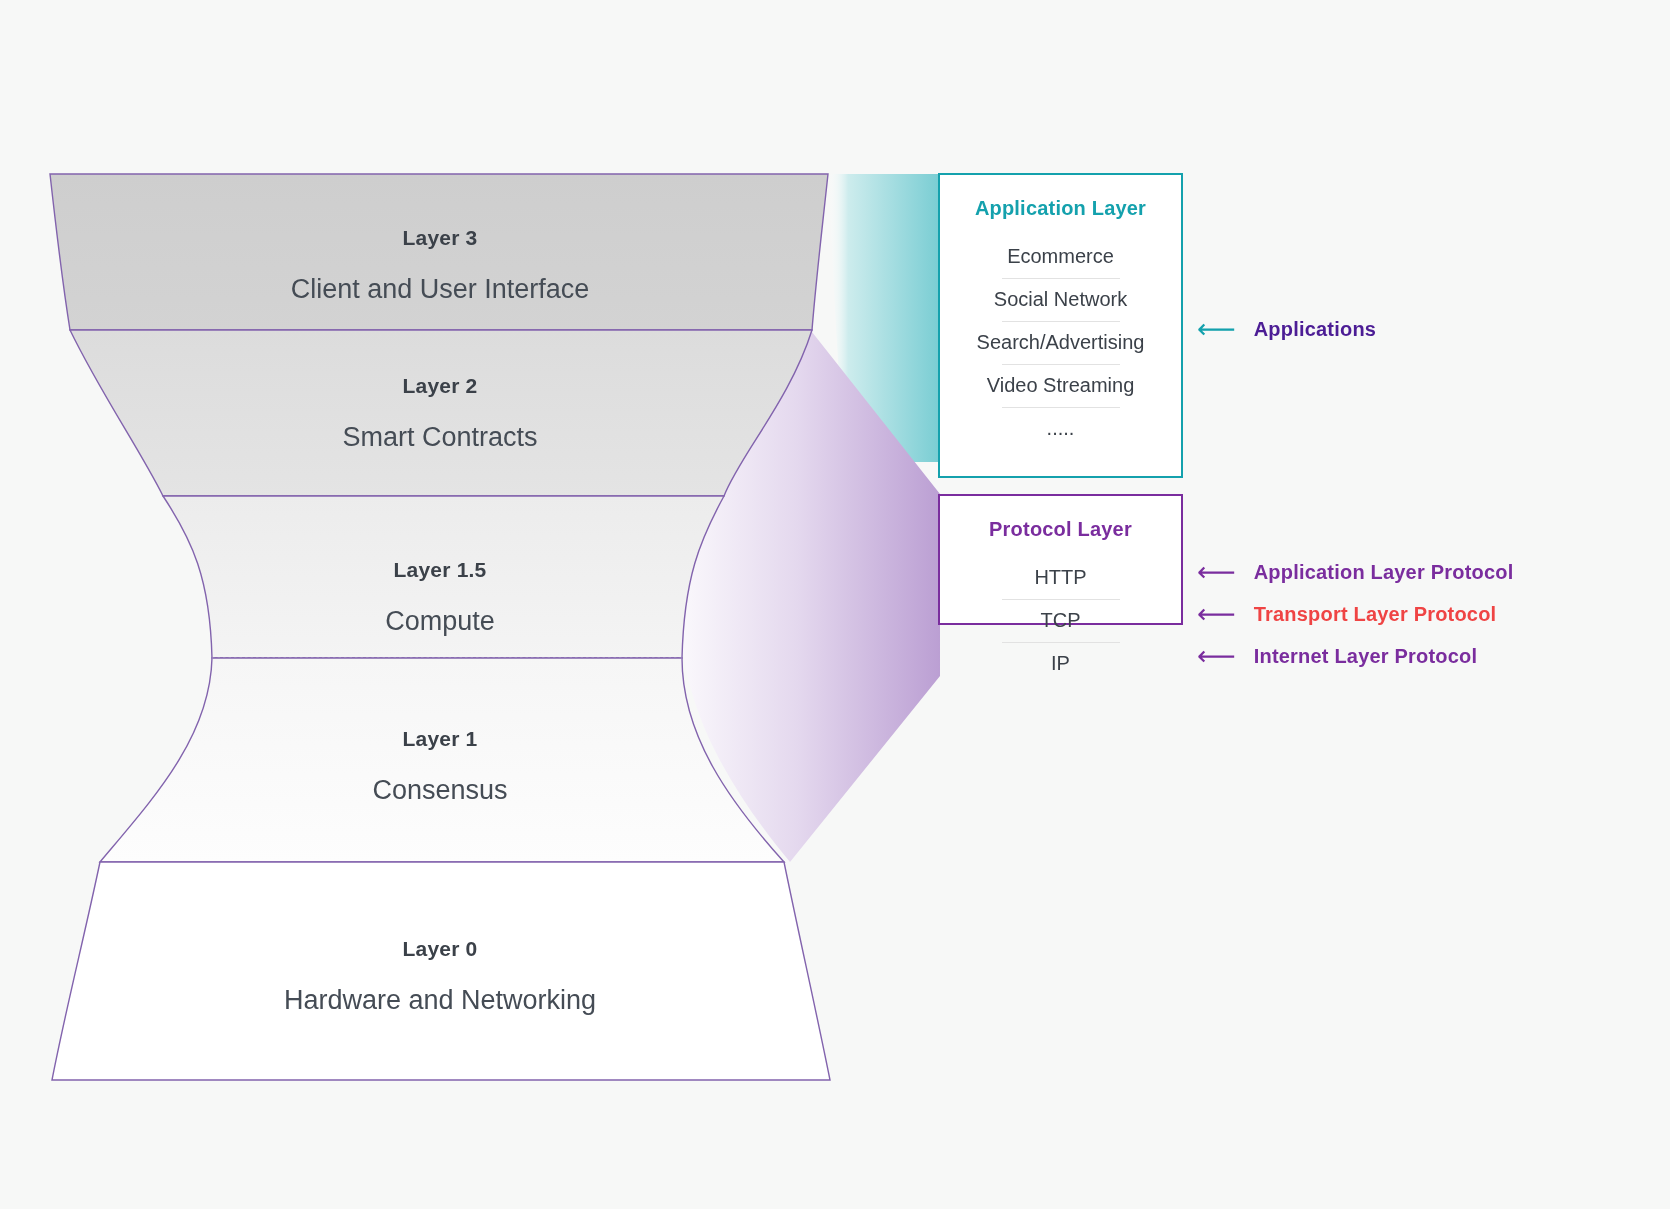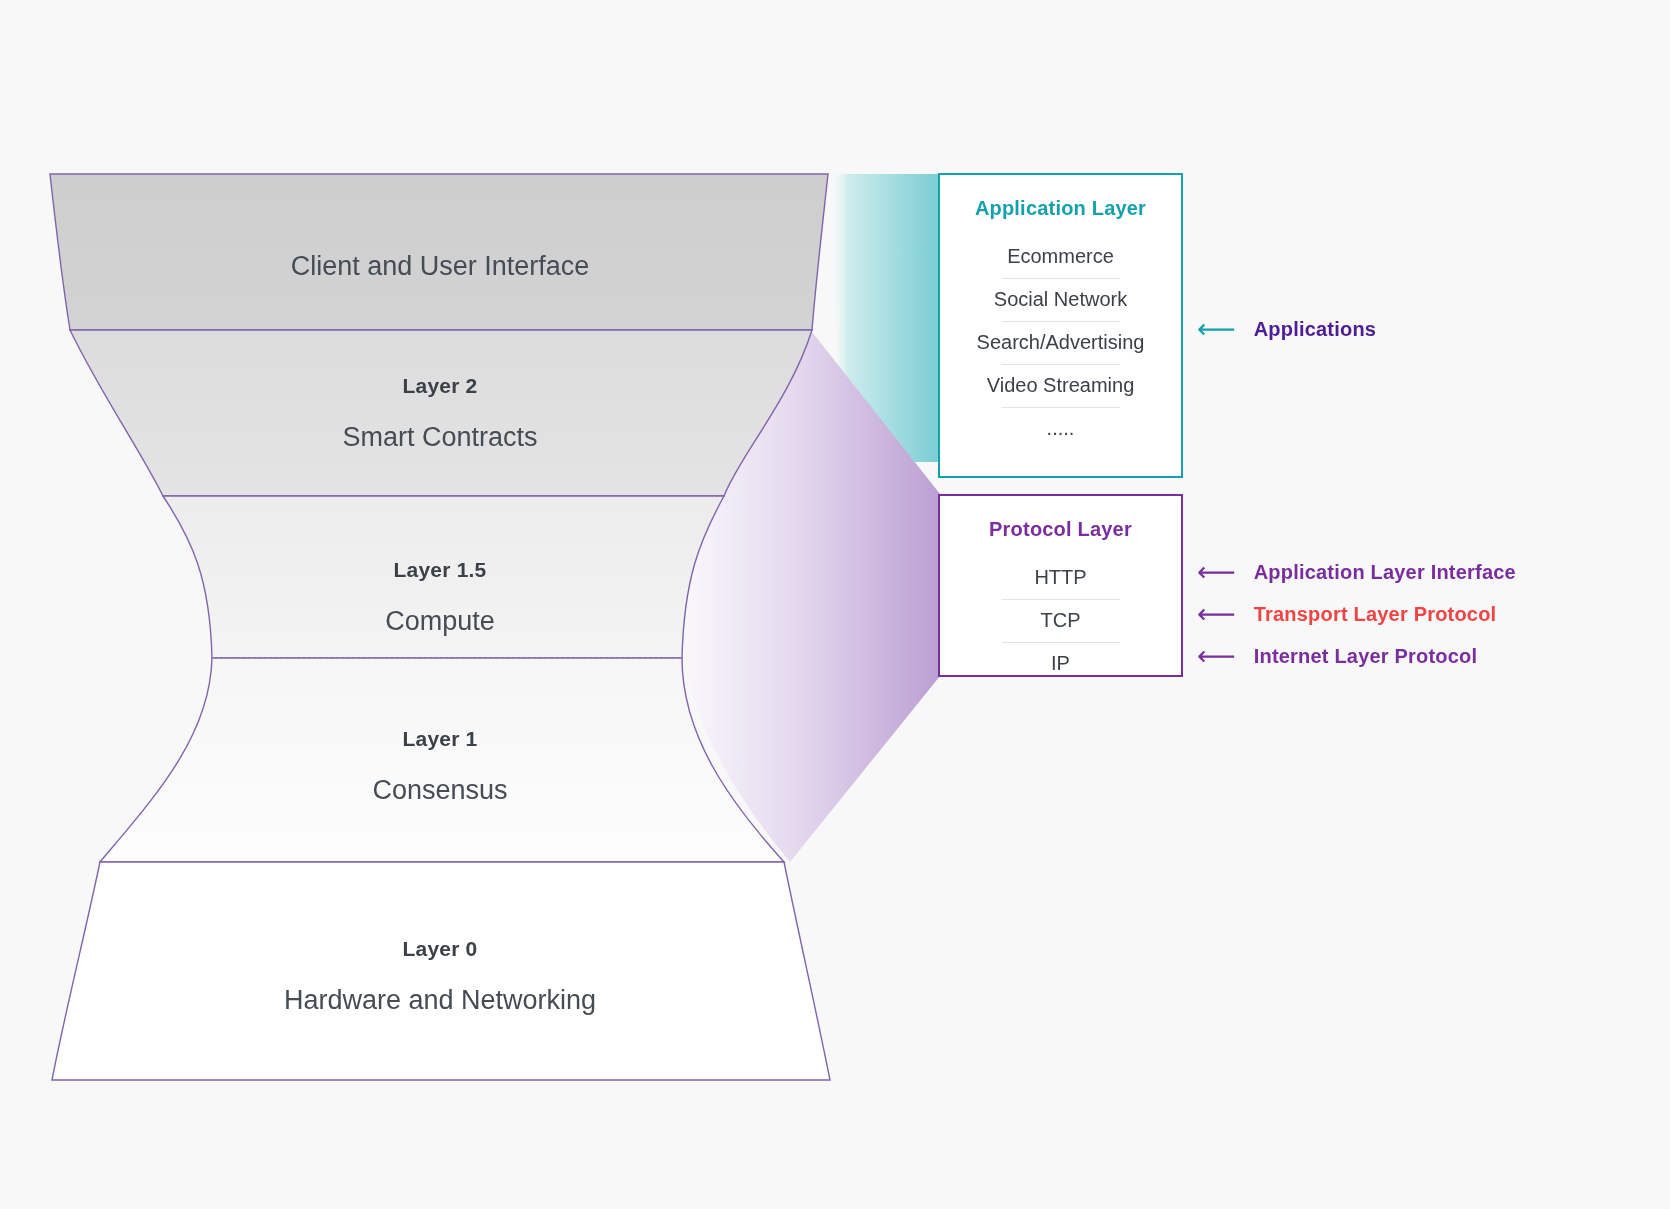--- a/index.html
+++ b/index.html
@@ -140,20 +140,21 @@
 
     <path d="M 100,862 L 784,862
              C 800,940 816,1010 830,1080
              L 52,1080
              C 66,1008 84,938 100,862 Z" fill="url(#gradL0)" stroke="#8263ad" stroke-width="1.4"></path>
 
     <line x1="212" y1="658" x2="682" y2="658" stroke="#9a86bd" stroke-width="1.4" stroke-dasharray="2.5 3"></line>
   </svg>
 
   <div class="layer-label" style="left:230px;top:226px;width:420px;">
+    <div class="layer-title">Layer 3</div>
     <div class="layer-sub">Client and User Interface</div>
   </div>
 
   <div class="layer-label" style="left:230px;top:374px;width:420px;">
     <div class="layer-title">Layer 2</div>
     <div class="layer-sub">Smart Contracts</div>
   </div>
 
   <div class="layer-label" style="left:230px;top:558px;width:420px;">
     <div class="layer-title">Layer 1.5</div>
@@ -188,21 +189,21 @@
       <li>
         <span>Video Streaming</span>
         <span class="sep" style="width:118px;"></span>
       </li>
       <li>
         <span>.....</span>
       </li>
     </ul>
   </div>
 
-  <div class="info-box" style="left:938px;top:494px;width:245px;height:183px;border:2.5px solid #7a2d9e;padding:22px 18px 0 18px;">
+  <div class="info-box" style="left:938px;top:494px;width:245px;height:131px;border:2.5px solid #7a2d9e;padding:22px 18px 0 18px;">
     <div class="info-title" style="color:#7a2d9e;">Protocol Layer</div>
     <ul class="info-list" style="margin-top:16px;">
       <li>
         <span>HTTP</span>
         <span class="sep" style="width:118px;"></span>
       </li>
       <li>
         <span>TCP</span>
         <span class="sep" style="width:118px;"></span>
       </li>
@@ -212,21 +213,21 @@
     </ul>
   </div>
 
   <div class="arrow-row" style="left:1197px;top:316px;">
     <span class="arrow-glyph" style="color:#14a1ad;font-size:27px;">⟵</span>
     <span class="arrow-label" style="color:#4c1d95;">Applications</span>
   </div>
 
   <div class="arrow-row" style="left:1197px;top:559px;">
     <span class="arrow-glyph" style="color:#7a2d9e;font-size:27px;">⟵</span>
-    <span class="arrow-label" style="color:#7a2d9e;">Application Layer Interface</span>
+    <span class="arrow-label" style="color:#7a2d9e;">Application Layer Protocol</span>
   </div>
 
   <div class="arrow-row" style="left:1197px;top:601px;">
     <span class="arrow-glyph" style="color:#7a2d9e;font-size:27px;">⟵</span>
     <span class="arrow-label" style="color:#ef4444;">Transport Layer Protocol</span>
   </div>
 
   <div class="arrow-row" style="left:1197px;top:643px;">
     <span class="arrow-glyph" style="color:#7a2d9e;font-size:27px;">⟵</span>
     <span class="arrow-label" style="color:#7a2d9e;">Internet Layer Protocol</span>

